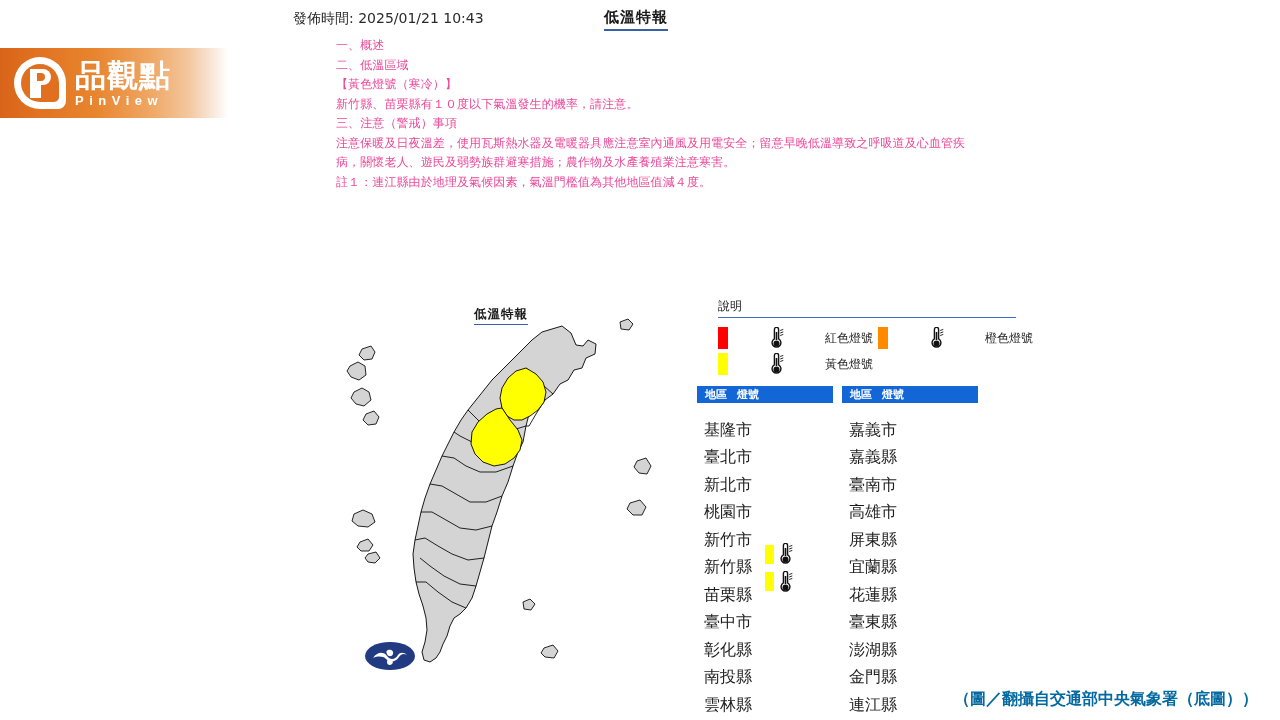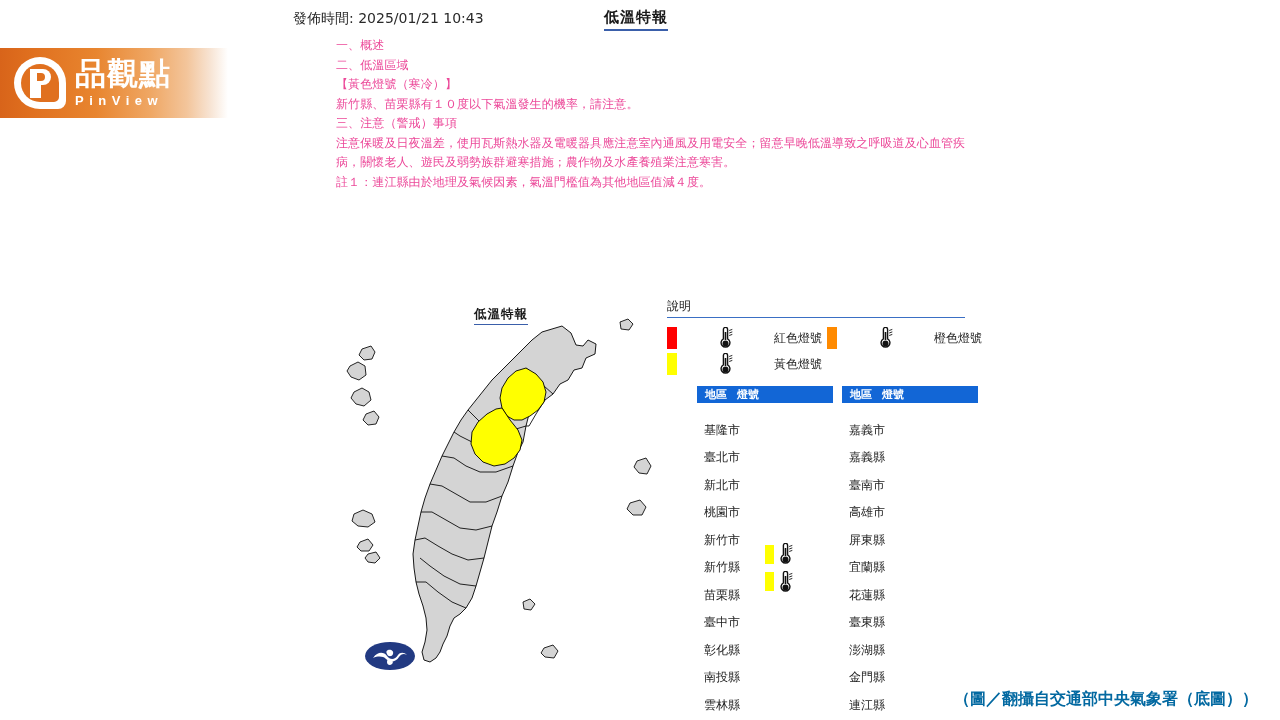--- a/index.html
+++ b/index.html
@@ -66,21 +66,21 @@
     width: 8px; height: 8px;
     border-radius: 0 50% 50% 0;
     background: #e0701f;
   }
   .brand-text { display: flex; flex-direction: column; line-height: 1; }
   .brand-cn {
     font-size: 31px;
     font-weight: bold;
     color: #ffffff;
     letter-spacing: 1px;
-    font-family: Liberation Mono, monospace;
+    font-family: Liberation Sans, sans-serif;
   }
   .brand-en {
     font-size: 13px;
     font-weight: bold;
     color: #ffffff;
     letter-spacing: 5.5px;
     margin-top: 3px;
     font-family: "Liberation Sans", sans-serif;
   }
 
@@ -136,21 +136,21 @@
   .map-svg { position: absolute; left: 0; top: 0; }
   .cwa-badge {
     position: absolute;
     left: 34px; top: 345px;
     width: 52px; height: 30px;
   }
 
   
   .legend {
     position: absolute;
-    left: 667px; top: 298px;
+    left: 718px; top: 298px;
     width: 298px;
   }
   .legend-title {
     font-size: 12px;
     color: #1c1c1c;
     padding-bottom: 2px;
     border-bottom: 1.5px solid #3a6fc4;
     width: 298px;
   }
   .legend-rows {
@@ -197,21 +197,21 @@
   .tbl-head .c-area { width: 40px; padding-left: 8px; }
   .tbl-head .c-sig  { width: 66px; }
   .tbl-row {
     display: flex;
     align-items: center;
     height: 27.5px;
   }
   .tbl-row .c-area {
     width: 68px;
     padding-left: 7px;
-    font-size: 12px;
+    font-size: 16px;
     color: #1c1c1c;
     white-space: nowrap;
     margin-top: 27px;
   }
   .tbl-row .c-sig {
     width: 66px;
     display: flex;
     align-items: center;
   }
   .sig-cell { display: flex; align-items: center; }

